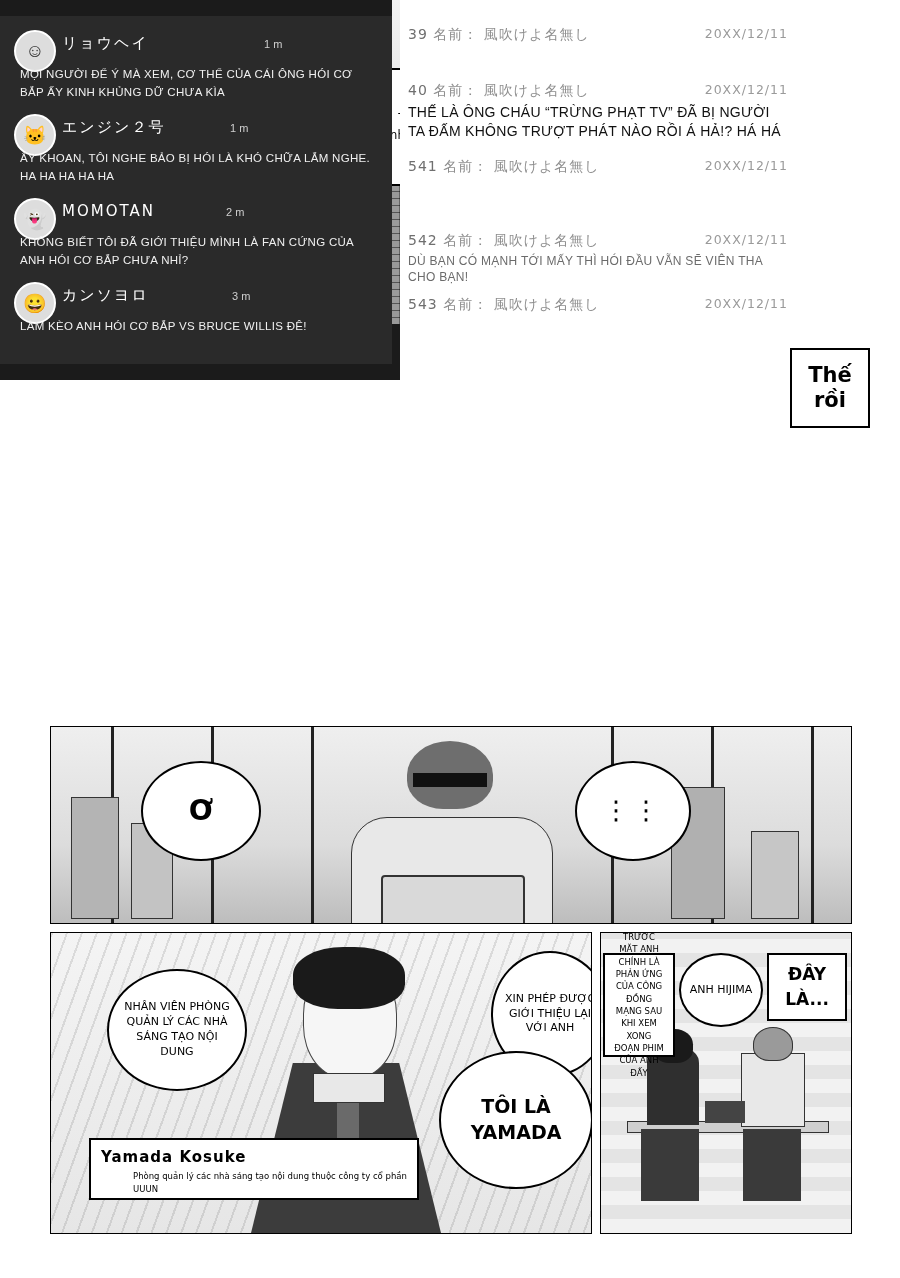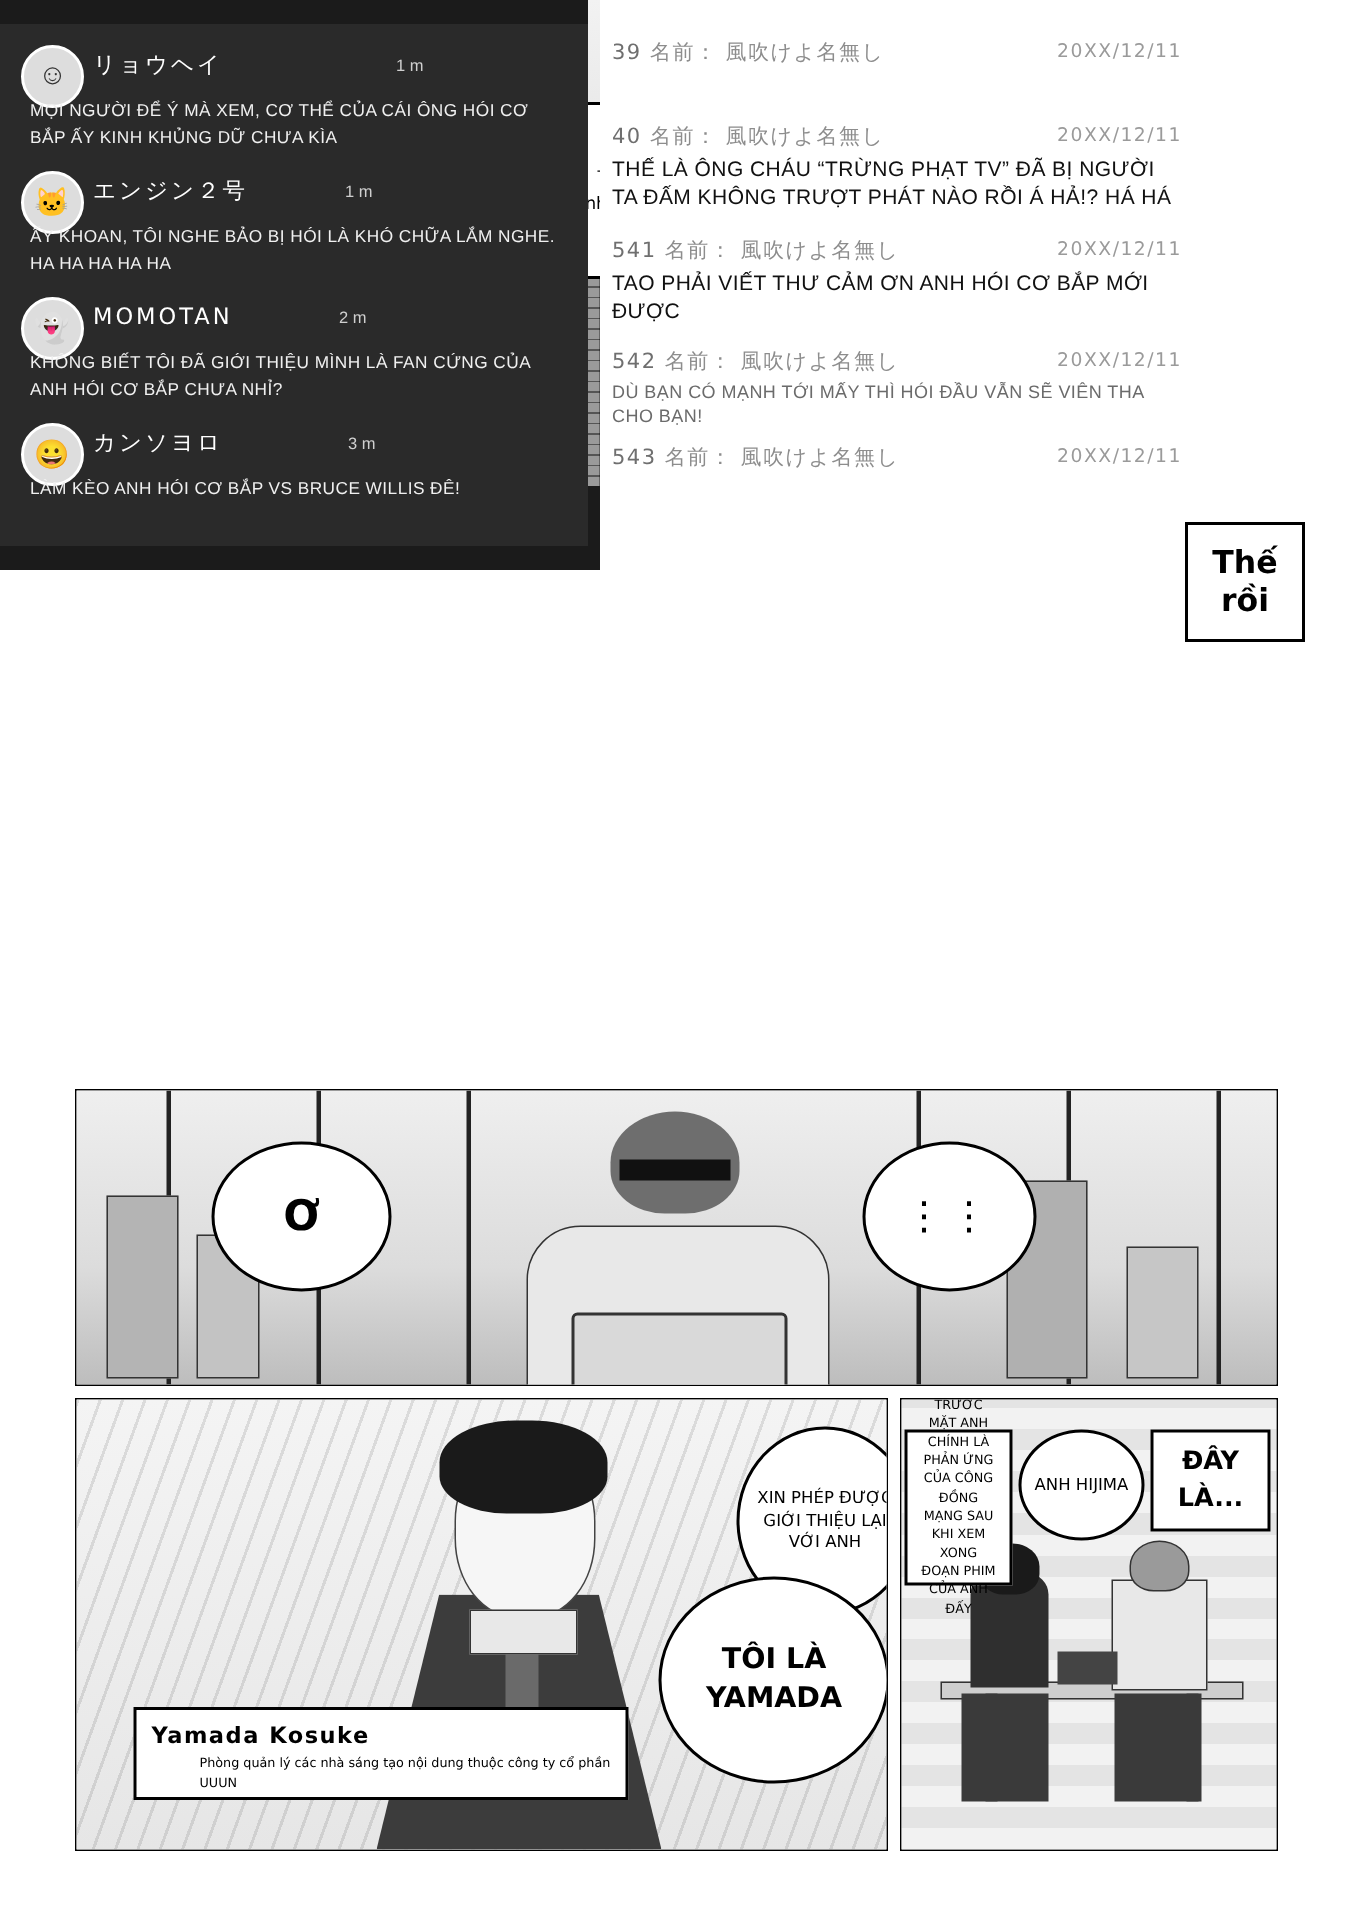--- a/index.html
+++ b/index.html
@@ -169,21 +169,20 @@
         <div class="t-body">THẾ LÀ ÔNG CHÁU “TRỪNG PHẠT TV” ĐÃ BỊ NGƯỜI TA ĐẤM KHÔNG TRƯỢT PHÁT NÀO RỒI Á HẢ!? HÁ HÁ</div>
       </div>
 
       <div class="thread" style="top:158px;">
         <div class="t-head">
           <span class="num">541</span>
           <span>名前：</span>
           <span>風吹けよ名無し</span>
           <span class="date">20XX/12/11</span>
         </div>
-        <div class="t-body">TAO PHẢI VIẾT THƯ CẢM ƠN ANH HÓI CƠ BẮP MỚI ĐƯỢC</div>
       </div>
 
       <div class="thread" style="top:232px;">
         <div class="t-head">
           <span class="num">542</span>
           <span>名前：</span>
           <span>風吹けよ名無し</span>
           <span class="date">20XX/12/11</span>
         </div>
         <div class="t-body dim">DÙ BẠN CÓ MẠNH TỚI MẤY THÌ HÓI ĐẦU VẪN SẼ VIÊN THA CHO BẠN!</div>
@@ -238,20 +237,23 @@
 
     <div style="position:absolute;left:0;top:0;width:540px;height:300px;
          background:repeating-linear-gradient(110deg,rgba(0,0,0,.10) 0 2px,rgba(0,0,0,0) 2px 14px);"></div>
 
     <div class="fig" style="left:200px;top:130px;width:190px;height:170px;background:#3c3c3c;clip-path:polygon(22% 0,78% 0,100% 100%,0 100%);"></div>
     <div class="face" style="left:252px;top:28px;width:92px;height:116px;"></div>
     <div class="hair" style="left:242px;top:14px;width:112px;height:62px;"></div>
     <div class="fig" style="left:286px;top:148px;width:22px;height:100px;background:#6a6a6a;"></div>
     <div class="fig light" style="left:262px;top:140px;width:70px;height:28px;"></div>
 
+    <div class="bubble" style="left:56px;top:36px;width:136px;height:118px;border-radius:50%;">
+      <span class="vi" style="font-size:11px;padding:0 10px;">NHÂN VIÊN PHÒNG QUẢN LÝ CÁC NHÀ SÁNG TẠO NỘI DUNG</span>
+    </div>
     <div class="bubble" style="left:440px;top:18px;width:114px;height:122px;border-radius:50%;">
       <span class="vi" style="font-size:11px;padding:0 8px;">XIN PHÉP ĐƯỢC GIỚI THIỆU LẠI VỚI ANH</span>
     </div>
     <div class="bubble" style="left:388px;top:118px;width:150px;height:134px;border-radius:50%;">
       <span class="vi" style="font-size:19px;font-weight:bold;">TÔI LÀ YAMADA</span>
     </div>
 
     <div class="namecard">
       <div class="nm vi">Yamada Kosuke</div>
       <div class="sub vi">Phòng quản lý các nhà sáng tạo nội dung thuộc công ty cổ phần UUUN</div>

